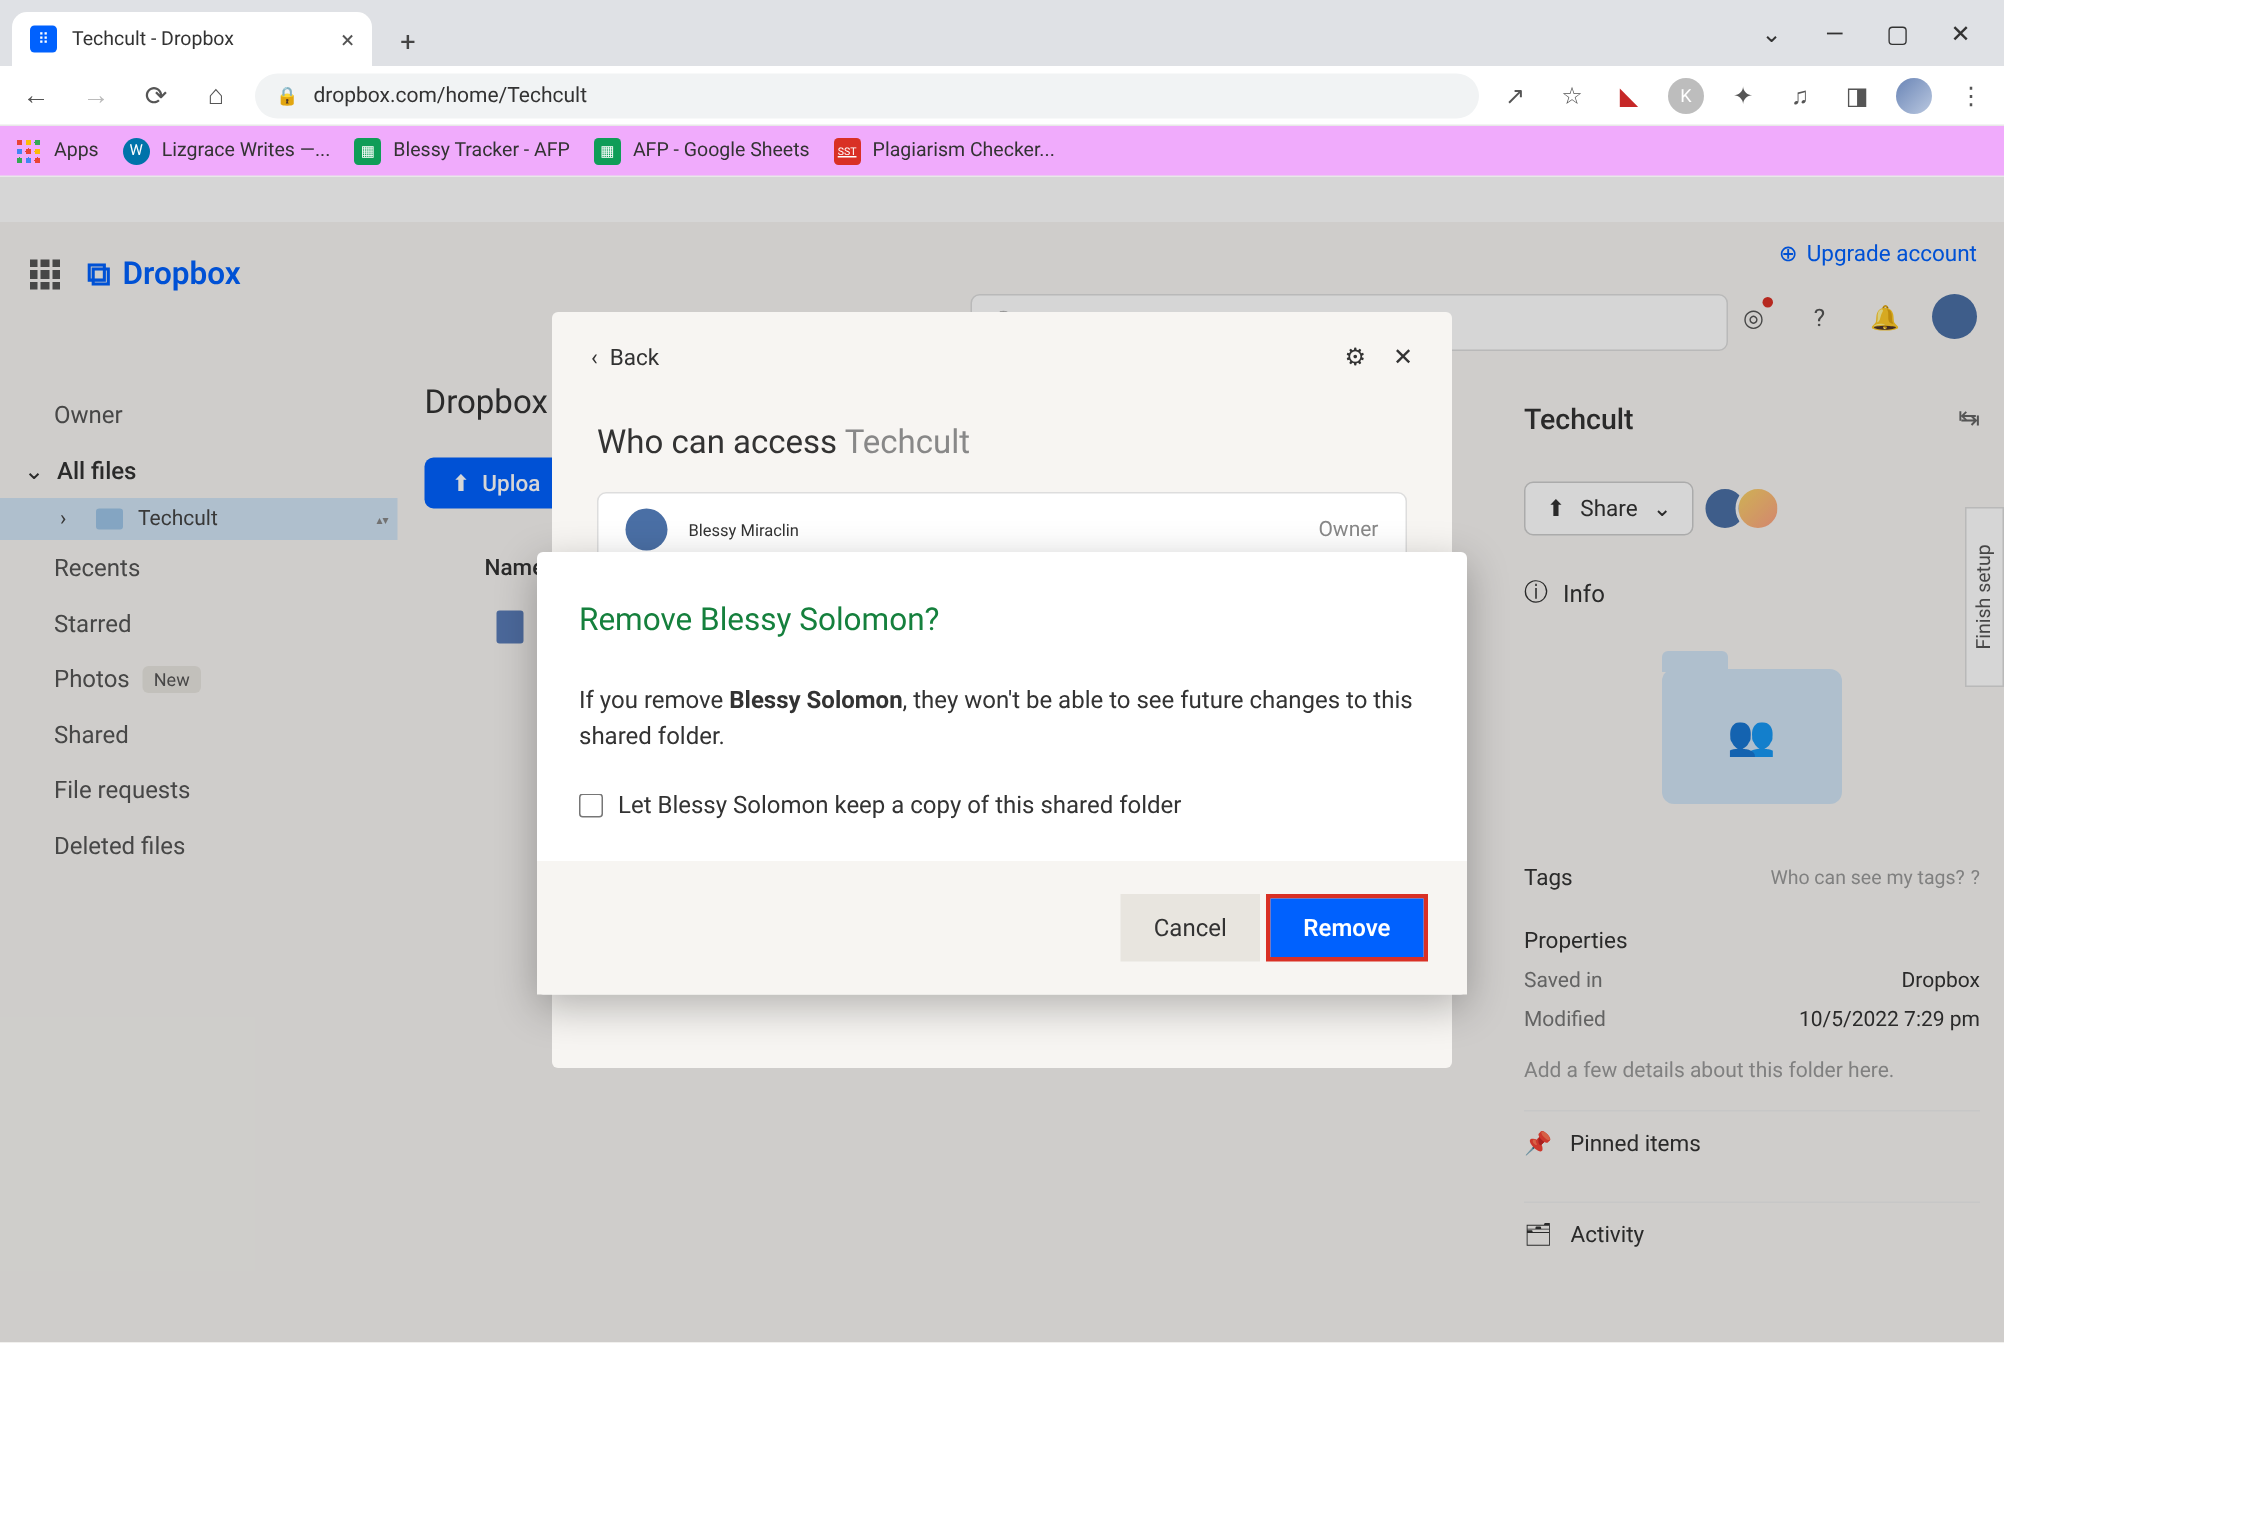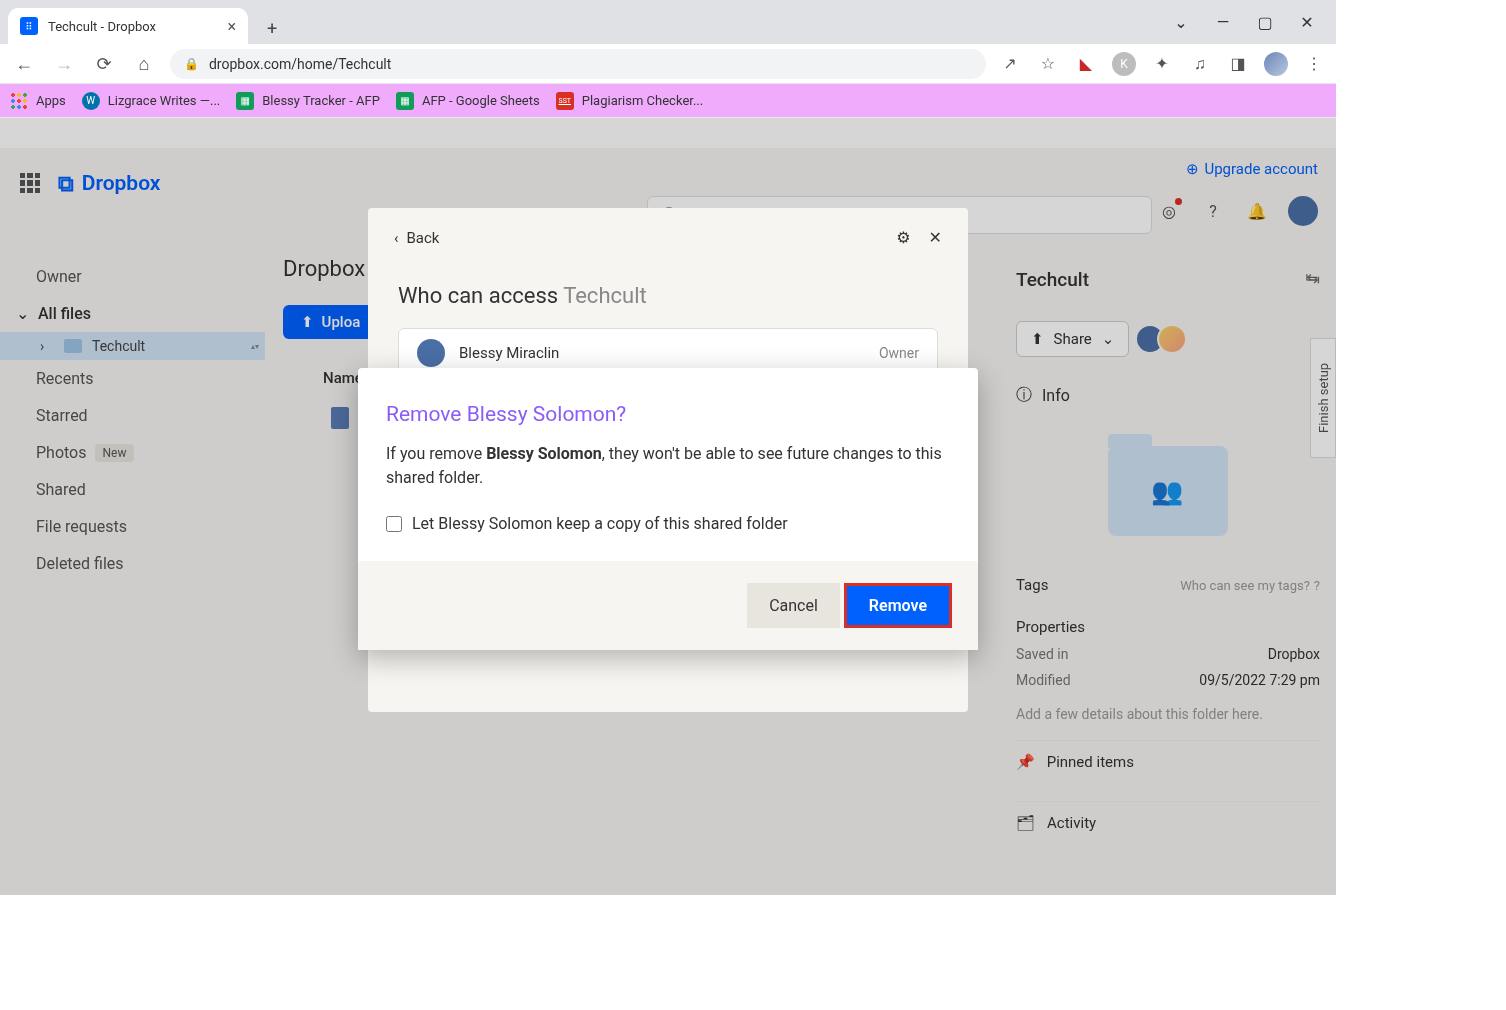--- a/index.html
+++ b/index.html
@@ -86,27 +86,27 @@
 
 .share-modal { position: absolute; left: 368px; top: 208px; width: 600px; height: 504px; background: #f7f5f2; border-radius: 4px; }
 .share-header { display: flex; align-items: center; justify-content: space-between; padding: 20px 26px; }
 .share-back { display: flex; align-items: center; gap: 8px; color: #333; font-size: 15px; }
 .share-hdr-icons { display: flex; align-items: center; gap: 18px; color: #333; }
 .share-title { padding: 16px 30px 20px; font-size: 22px; color: #333; }
 .share-title .muted { color: #888; }
 .access-box { margin: 0 30px; border: 1px solid #ddd; border-radius: 6px; background: #fff; }
 .access-row { display: flex; align-items: center; padding: 10px 18px; gap: 14px; }
 .access-avatar { width: 28px; height: 28px; border-radius: 50%; background: #4a6fa5; }
-.access-name { flex: 1; font-size: 15px; color: #333; }
+.access-name { flex: 1; font-size: 11px; color: #333; }
 .access-role { font-size: 14px; color: #888; }
 
 
 .confirm-dialog { position: absolute; left: 358px; top: 368px; width: 620px; background: #fff; border-radius: 4px; box-shadow: 0 8px 28px rgba(0,0,0,0.28); }
 .confirm-body { padding: 34px 28px 28px; }
-.confirm-title { font-size: 21px; color: #8b5cf6; margin-bottom: 16px; }
+.confirm-title { font-size: 21px; color: #15803d; margin-bottom: 29px; }
 .confirm-text { font-size: 16px; color: #333; line-height: 1.5; margin-bottom: 24px; }
 .confirm-check { display: flex; align-items: center; gap: 10px; font-size: 16px; color: #333; }
 .confirm-check input { width: 16px; height: 16px; }
 .confirm-footer { background: #f7f5f2; padding: 22px 26px; display: flex; justify-content: flex-end; gap: 4px; }
 .btn-cancel { background: #e8e5df; border: none; padding: 10px 22px; font-size: 16px; color: #333; cursor: pointer; }
 .btn-remove-wrap { border: 3px solid #d93025; padding: 0; }
 .btn-remove { background: #0061fe; color: #fff; border: none; padding: 10px 22px; font-size: 16px; font-weight: 600; cursor: pointer; }
 
 
 .dim-overlay { position: absolute; left: 0; top: 118px; right: 0; bottom: 0; background: rgba(0,0,0,0.16); }
@@ -297,21 +297,21 @@
           <span>?</span>
         </span>
     </div>
     <div class="section-label" style="margin-top:24px;">Properties</div>
     <div class="prop-row">
       <span>Saved in</span>
       <span style="color:#333;">Dropbox</span>
     </div>
     <div class="prop-row">
       <span>Modified</span>
-      <span style="color:#333;">09/5/2022 7:29 pm</span>
+      <span style="color:#333;">10/5/2022 7:29 pm</span>
     </div>
     <div class="details-note">Add a few details about this folder here.</div>
     <div class="details-section">
       <span>📌</span>
       <span>Pinned items</span>
     </div>
     <div class="details-section">
       <span>🗂</span>
       <span>Activity</span>
     </div>

